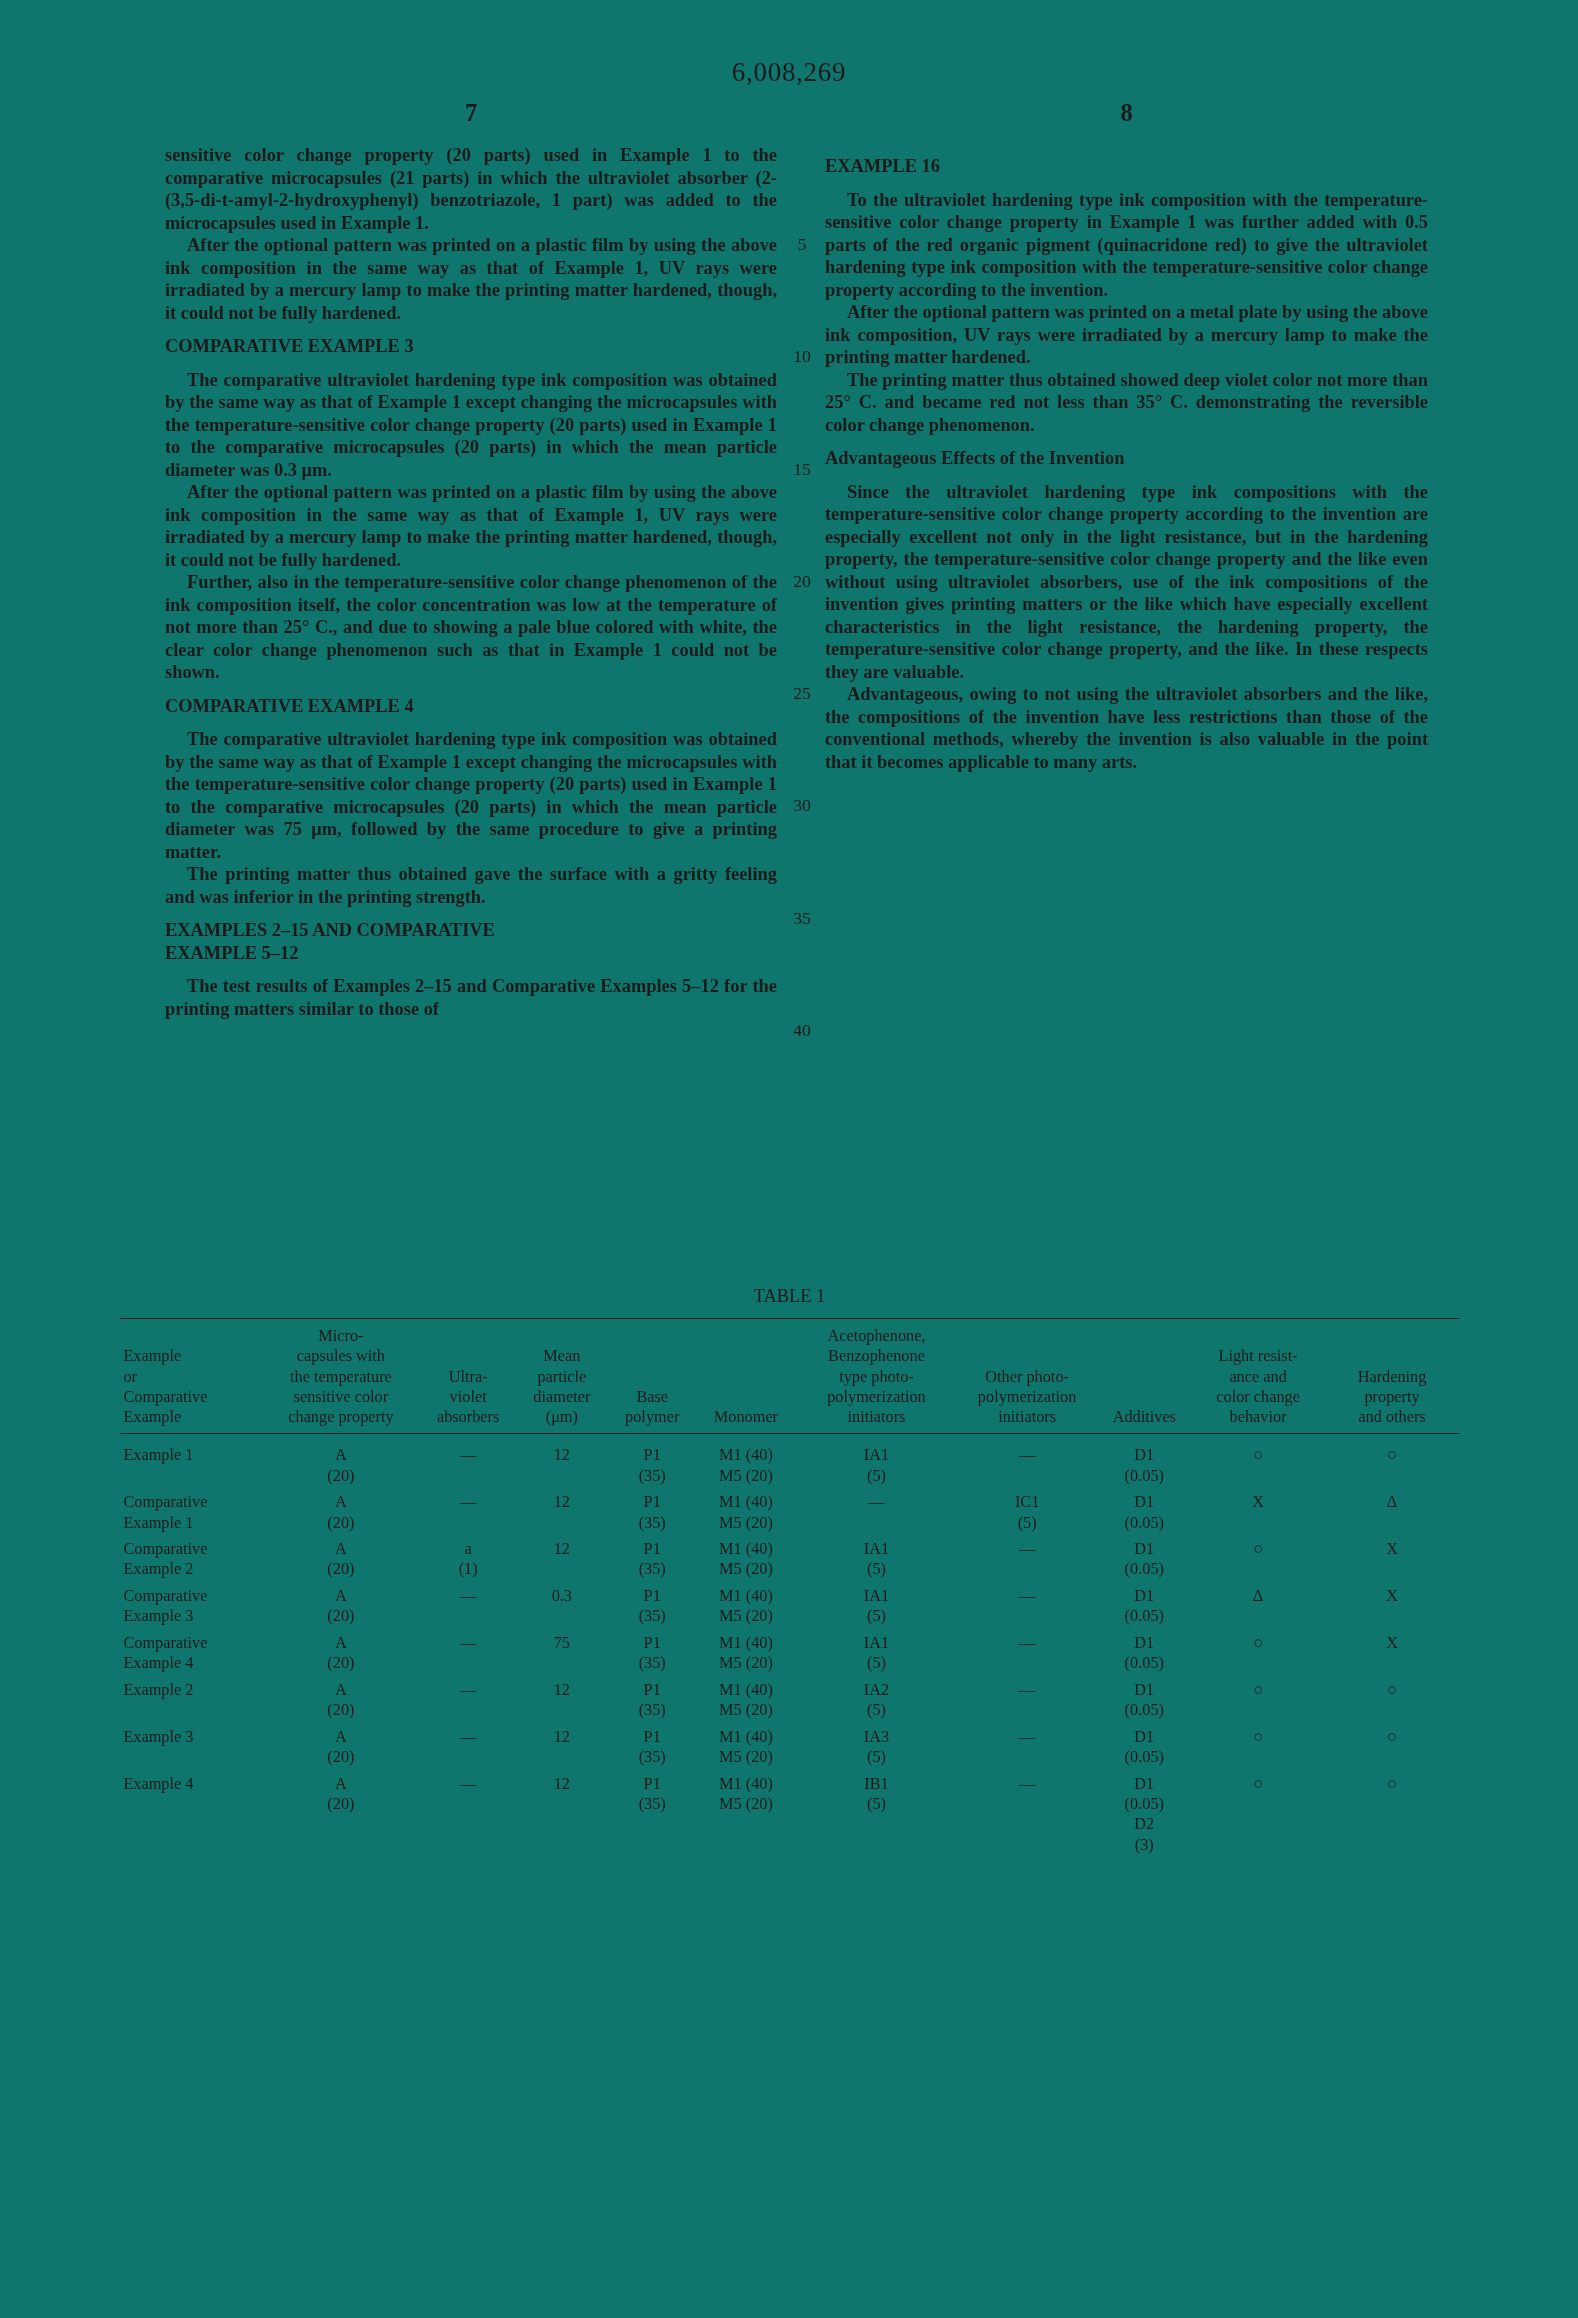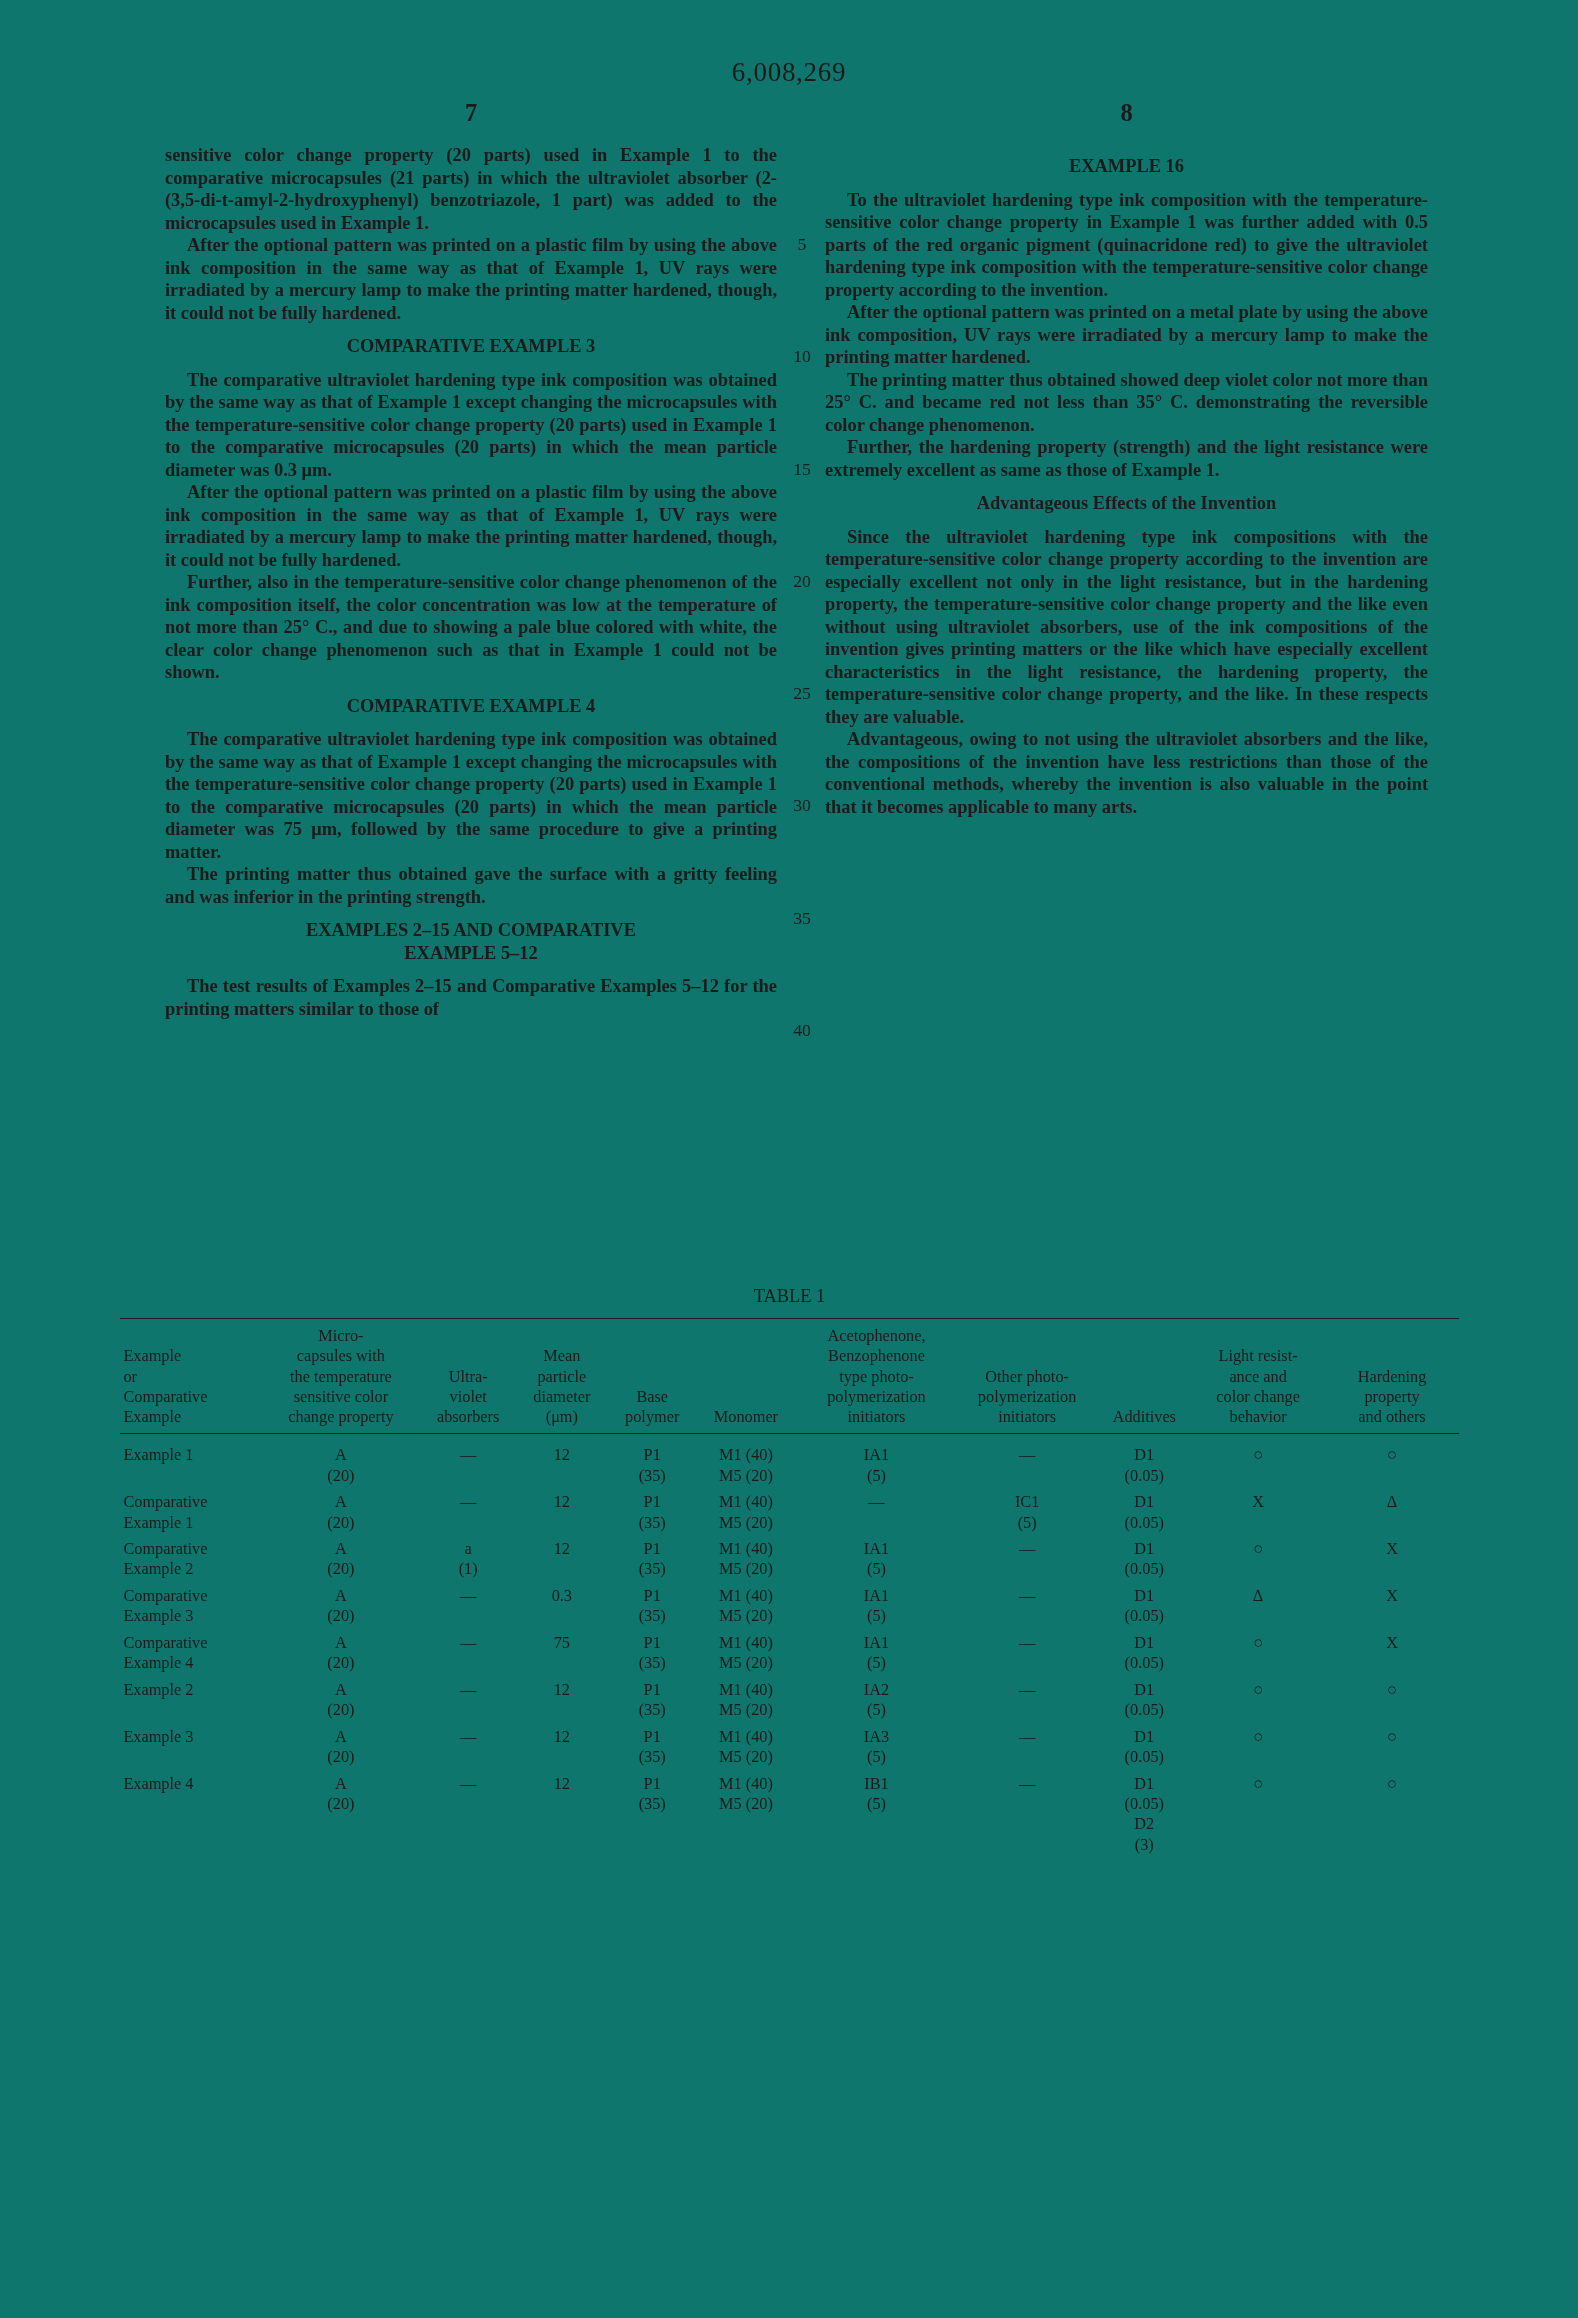--- a/index.html
+++ b/index.html
@@ -40,21 +40,21 @@
     font-size: 18.4px;
     line-height: 22.5px;
     text-align: justify;
     font-weight: bold;
   }
   .text-col-left  { left: 165px;  width: 612px; }
   .text-col-right { left: 825px; width: 603px; }
   .para { margin: 0; }
   .para.indent { text-indent: 22px; }
   .heading {
-    text-align: center;
+    text-align: left;
     margin: 11px 0;
     white-space: pre-line;
   }
   .gutter-num {
     position: absolute;
     left: 778px;
     width: 48px;
     text-align: center;
     font-size: 17.7px;
   }
@@ -120,21 +120,20 @@
       <div class="heading">EXAMPLES 2–15 AND COMPARATIVE
 EXAMPLE 5–12</div>
       <div class="para indent">The test results of Examples 2–15 and Comparative Examples 5–12 for the printing matters similar to those of</div>
     </div>
 
   <div id="rightcol" class="text-col text-col-right">
       <div class="heading">EXAMPLE 16</div>
       <div class="para indent">To the ultraviolet hardening type ink composition with the temperature-sensitive color change property in Example 1 was further added with 0.5 parts of the red organic pigment (quinacridone red) to give the ultraviolet hardening type ink composition with the temperature-sensitive color change property according to the invention.</div>
       <div class="para indent">After the optional pattern was printed on a metal plate by using the above ink composition, UV rays were irradiated by a mercury lamp to make the printing matter hardened.</div>
       <div class="para indent">The printing matter thus obtained showed deep violet color not more than 25° C. and became red not less than 35° C. demonstrating the reversible color change phenomenon.</div>
-      <div class="para indent">Further, the hardening property (strength) and the light resistance were extremely excellent as same as those of Example 1.</div>
       <div class="heading">Advantageous Effects of the Invention</div>
       <div class="para indent">Since the ultraviolet hardening type ink compositions with the temperature-sensitive color change property according to the invention are especially excellent not only in the light resistance, but in the hardening property, the temperature-sensitive color change property and the like even without using ultraviolet absorbers, use of the ink compositions of the invention gives printing matters or the like which have especially excellent characteristics in the light resistance, the hardening property, the temperature-sensitive color change property, and the like. In these respects they are valuable.</div>
       <div class="para indent">Advantageous, owing to not using the ultraviolet absorbers and the like, the compositions of the invention have less restrictions than those of the conventional methods, whereby the invention is also valuable in the point that it becomes applicable to many arts.</div>
     </div>
 
   <div id="gutter">
       <div class="gutter-num" style="top: 234px;">5</div>
       <div class="gutter-num" style="top: 346px;">10</div>
       <div class="gutter-num" style="top: 459px;">15</div>
       <div class="gutter-num" style="top: 571px;">20</div>

